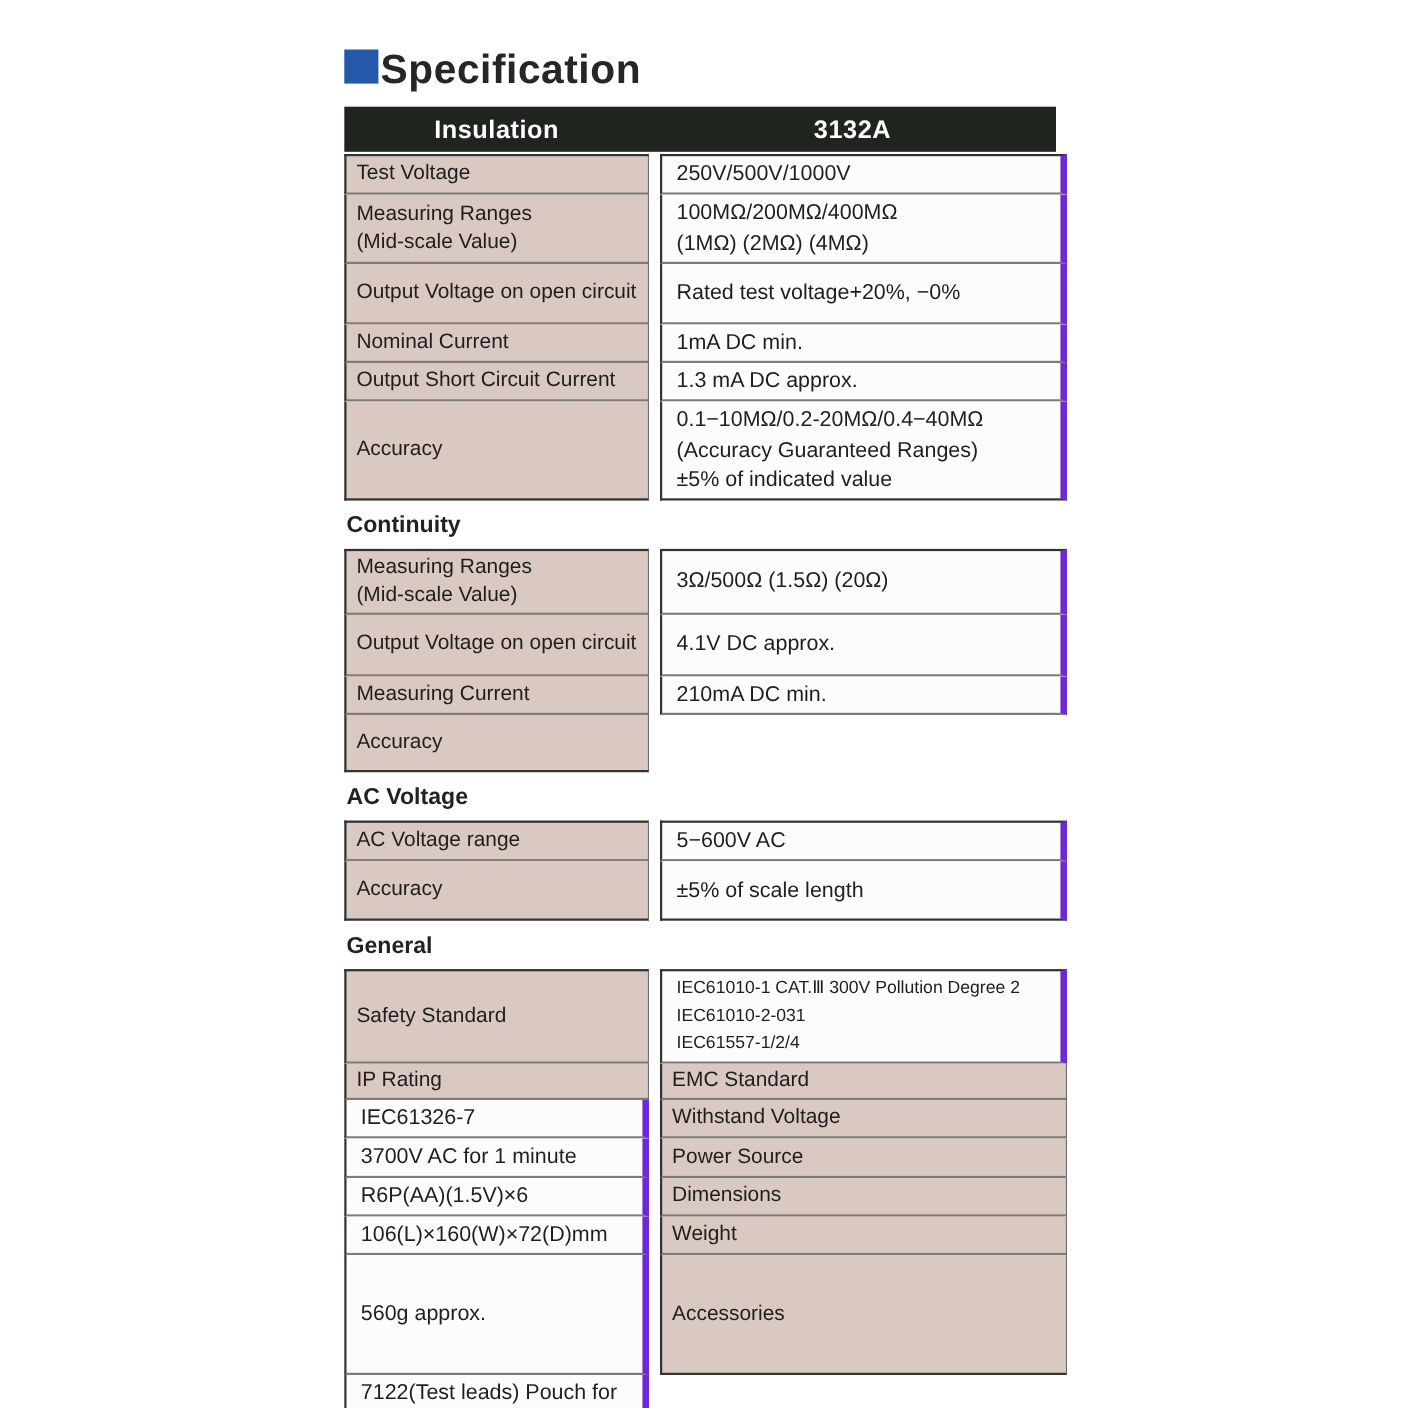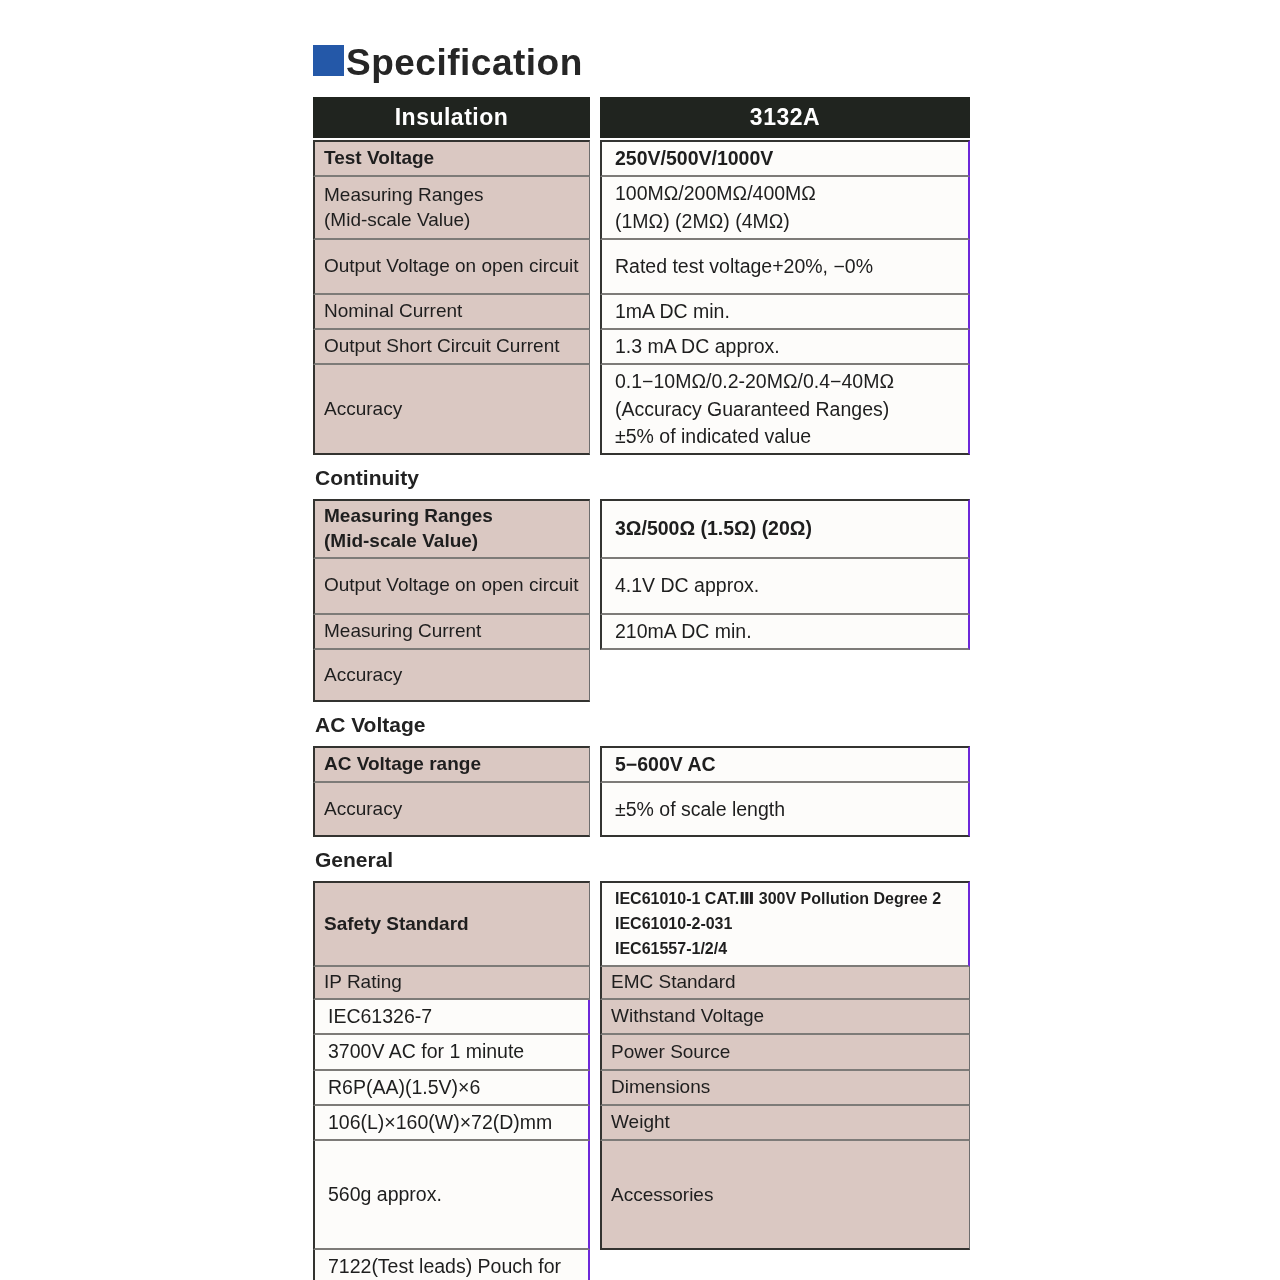--- a/index.html
+++ b/index.html
@@ -54,21 +54,20 @@
     margin: 12px 0 10px 2px;
     line-height: 1.05;
   }
 
   
   .spec-table { margin-bottom: 12px; }
 
   .thead {
     display: grid;
     grid-template-columns: 277px 370px;
-    column-gap: 10px;
     margin-bottom: 2px;
   }
   .th {
     background: #20241f;
     color: #ffffff;
     font-size: 23px;
     font-weight: bold;
     height: 41px;
     display: flex;
     align-items: center;
@@ -90,31 +89,31 @@
     display: flex;
     align-items: center;
     font-size: 19px;
     line-height: 1.3;
     white-space: pre-line;
     box-sizing: border-box;
   }
   .vc {
     background: #fdfcfa;
     border-left: 2px solid #333330;
-    border-right: 2px solid #6d28d9;
+    border-right: 6px solid #6d28d9;
     border-bottom: 2px solid #7d7b78;
     padding: 3px 8px 3px 13px;
     display: flex;
     align-items: center;
     font-size: 19.5px;
     line-height: 1.4;
     white-space: pre-line;
     box-sizing: border-box;
   }
-  .top { border-top: 2px solid #333330; font-weight: bold; }
+  .top { border-top: 2px solid #333330; }
   .bot { border-bottom: 2px solid #333330; }
   .sm  { font-size: 16px; line-height: 1.55; }
 
   
   .h28  { min-height: 28px; }
   .h31  { min-height: 31px; }
   .h32  { min-height: 32px; }
   .h52  { min-height: 52px; }
   .h54  { min-height: 54px; }
   .h55  { min-height: 55px; }

